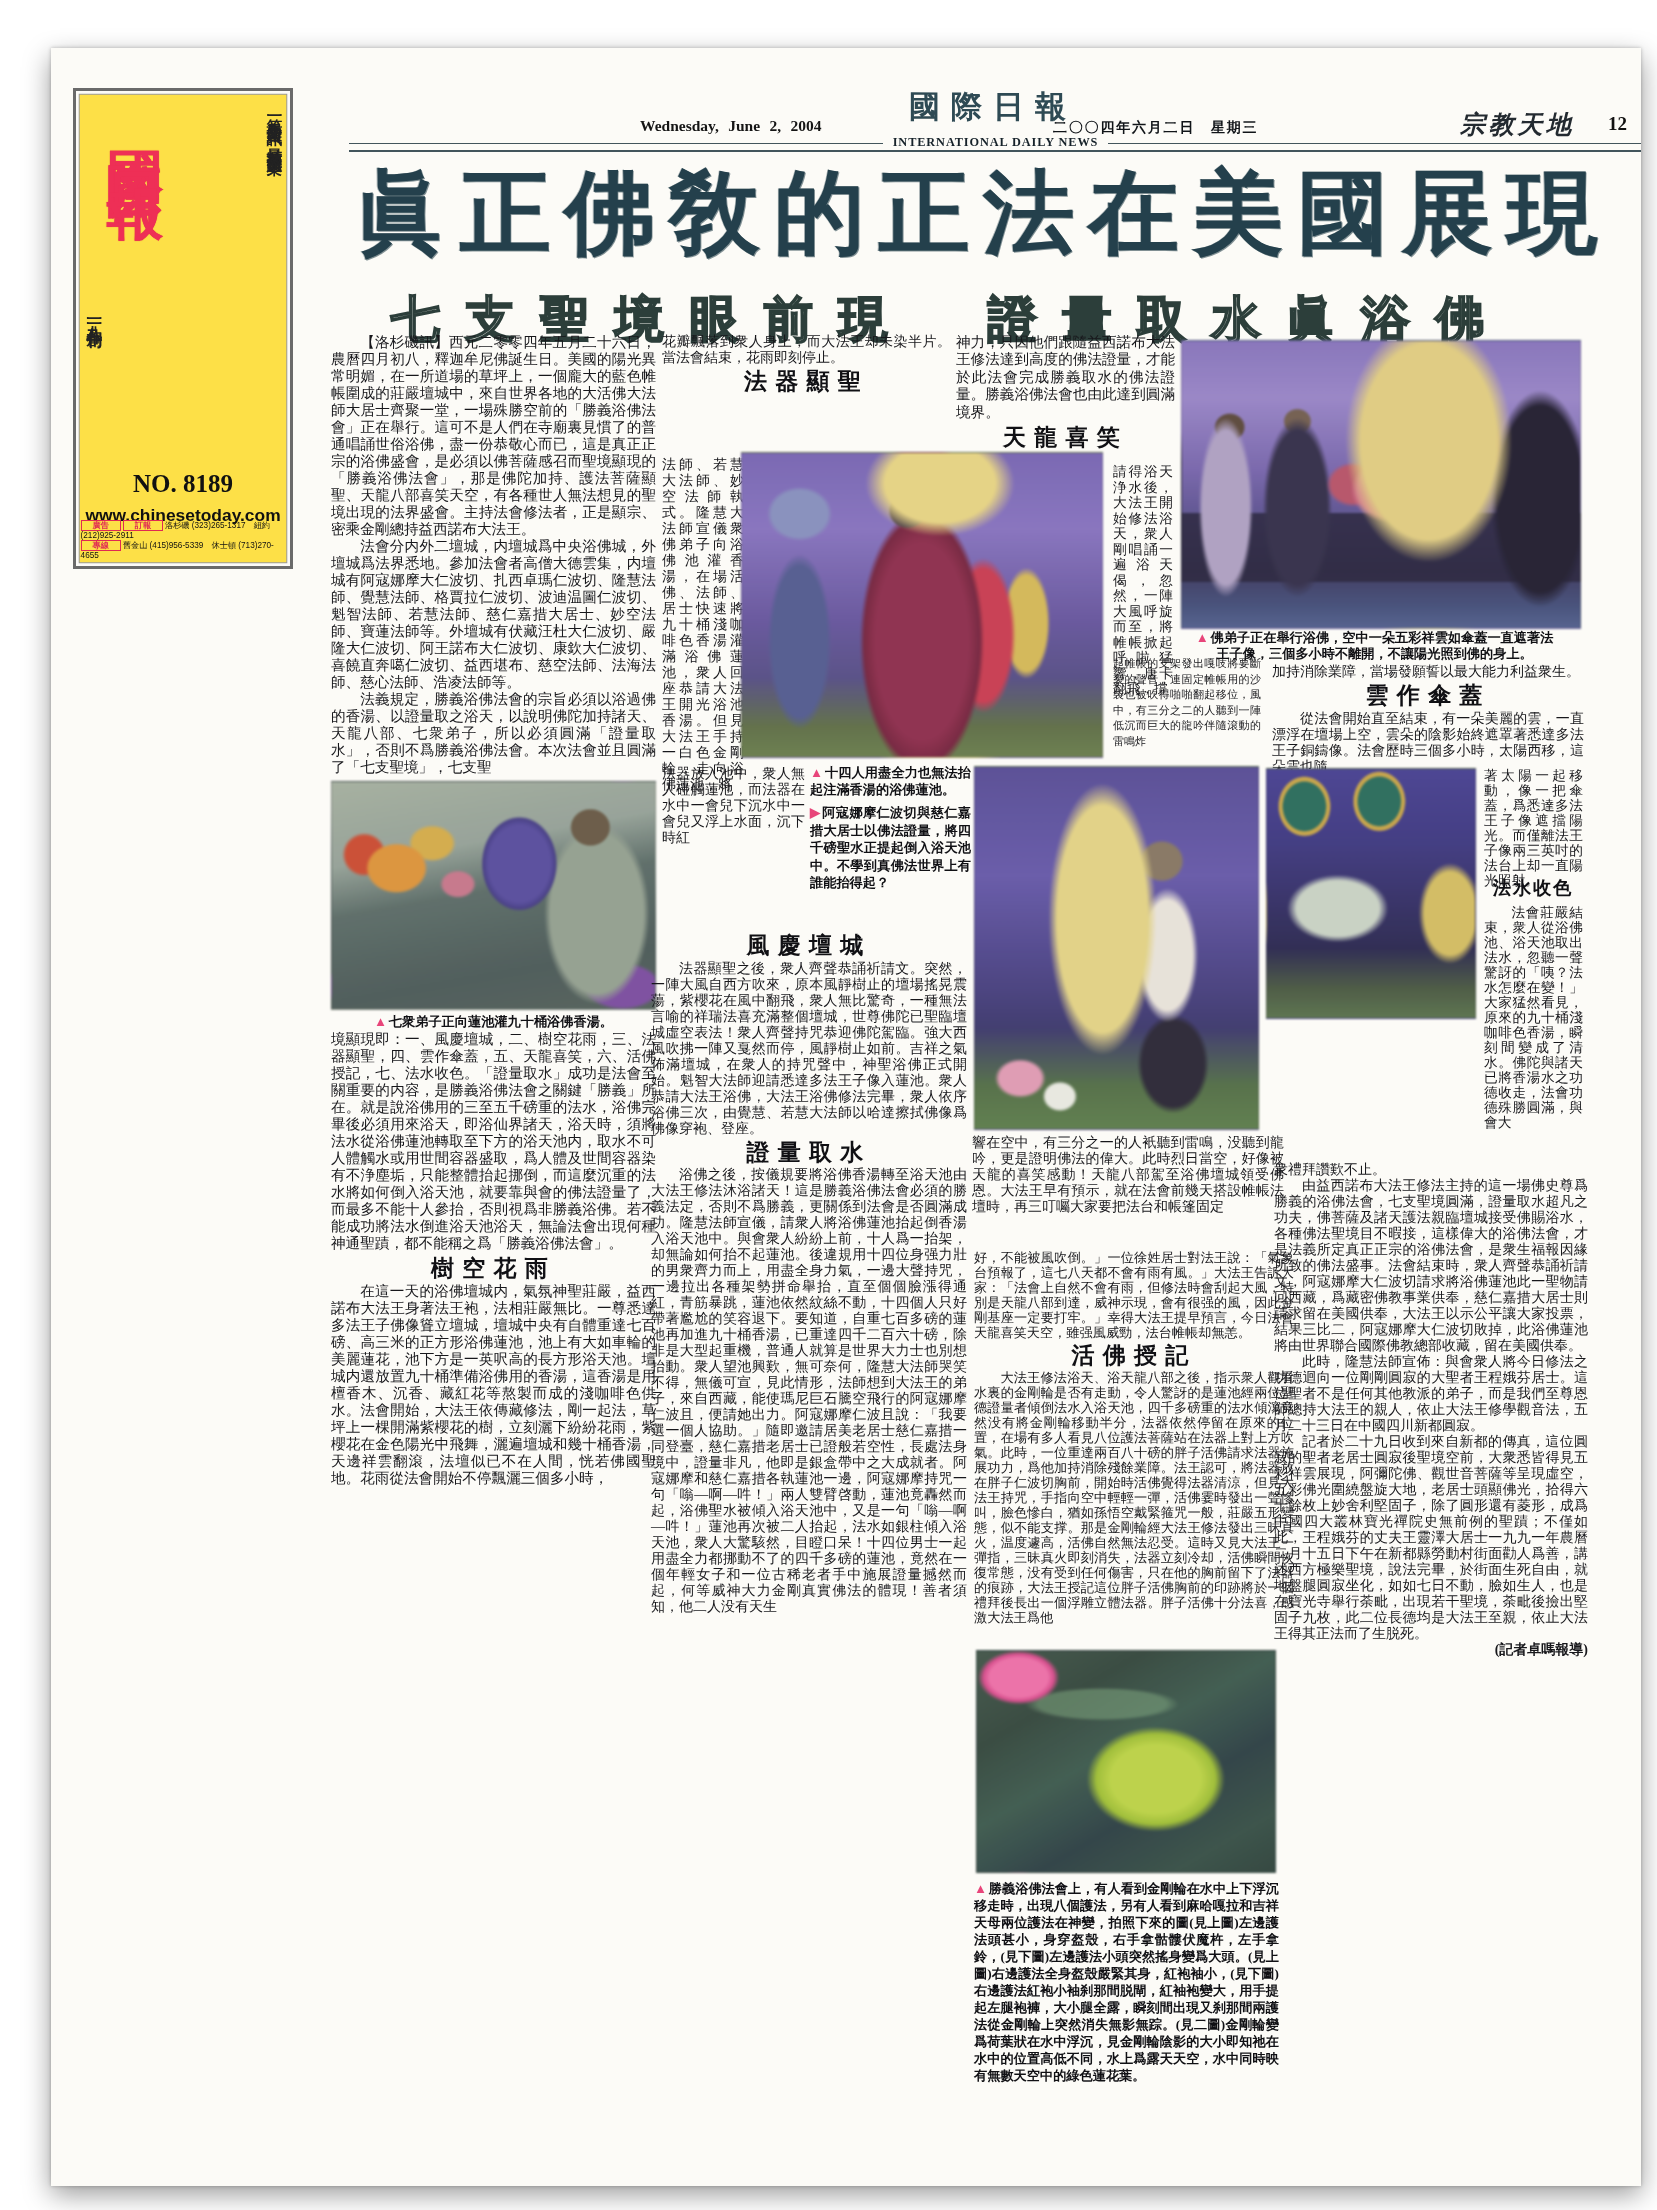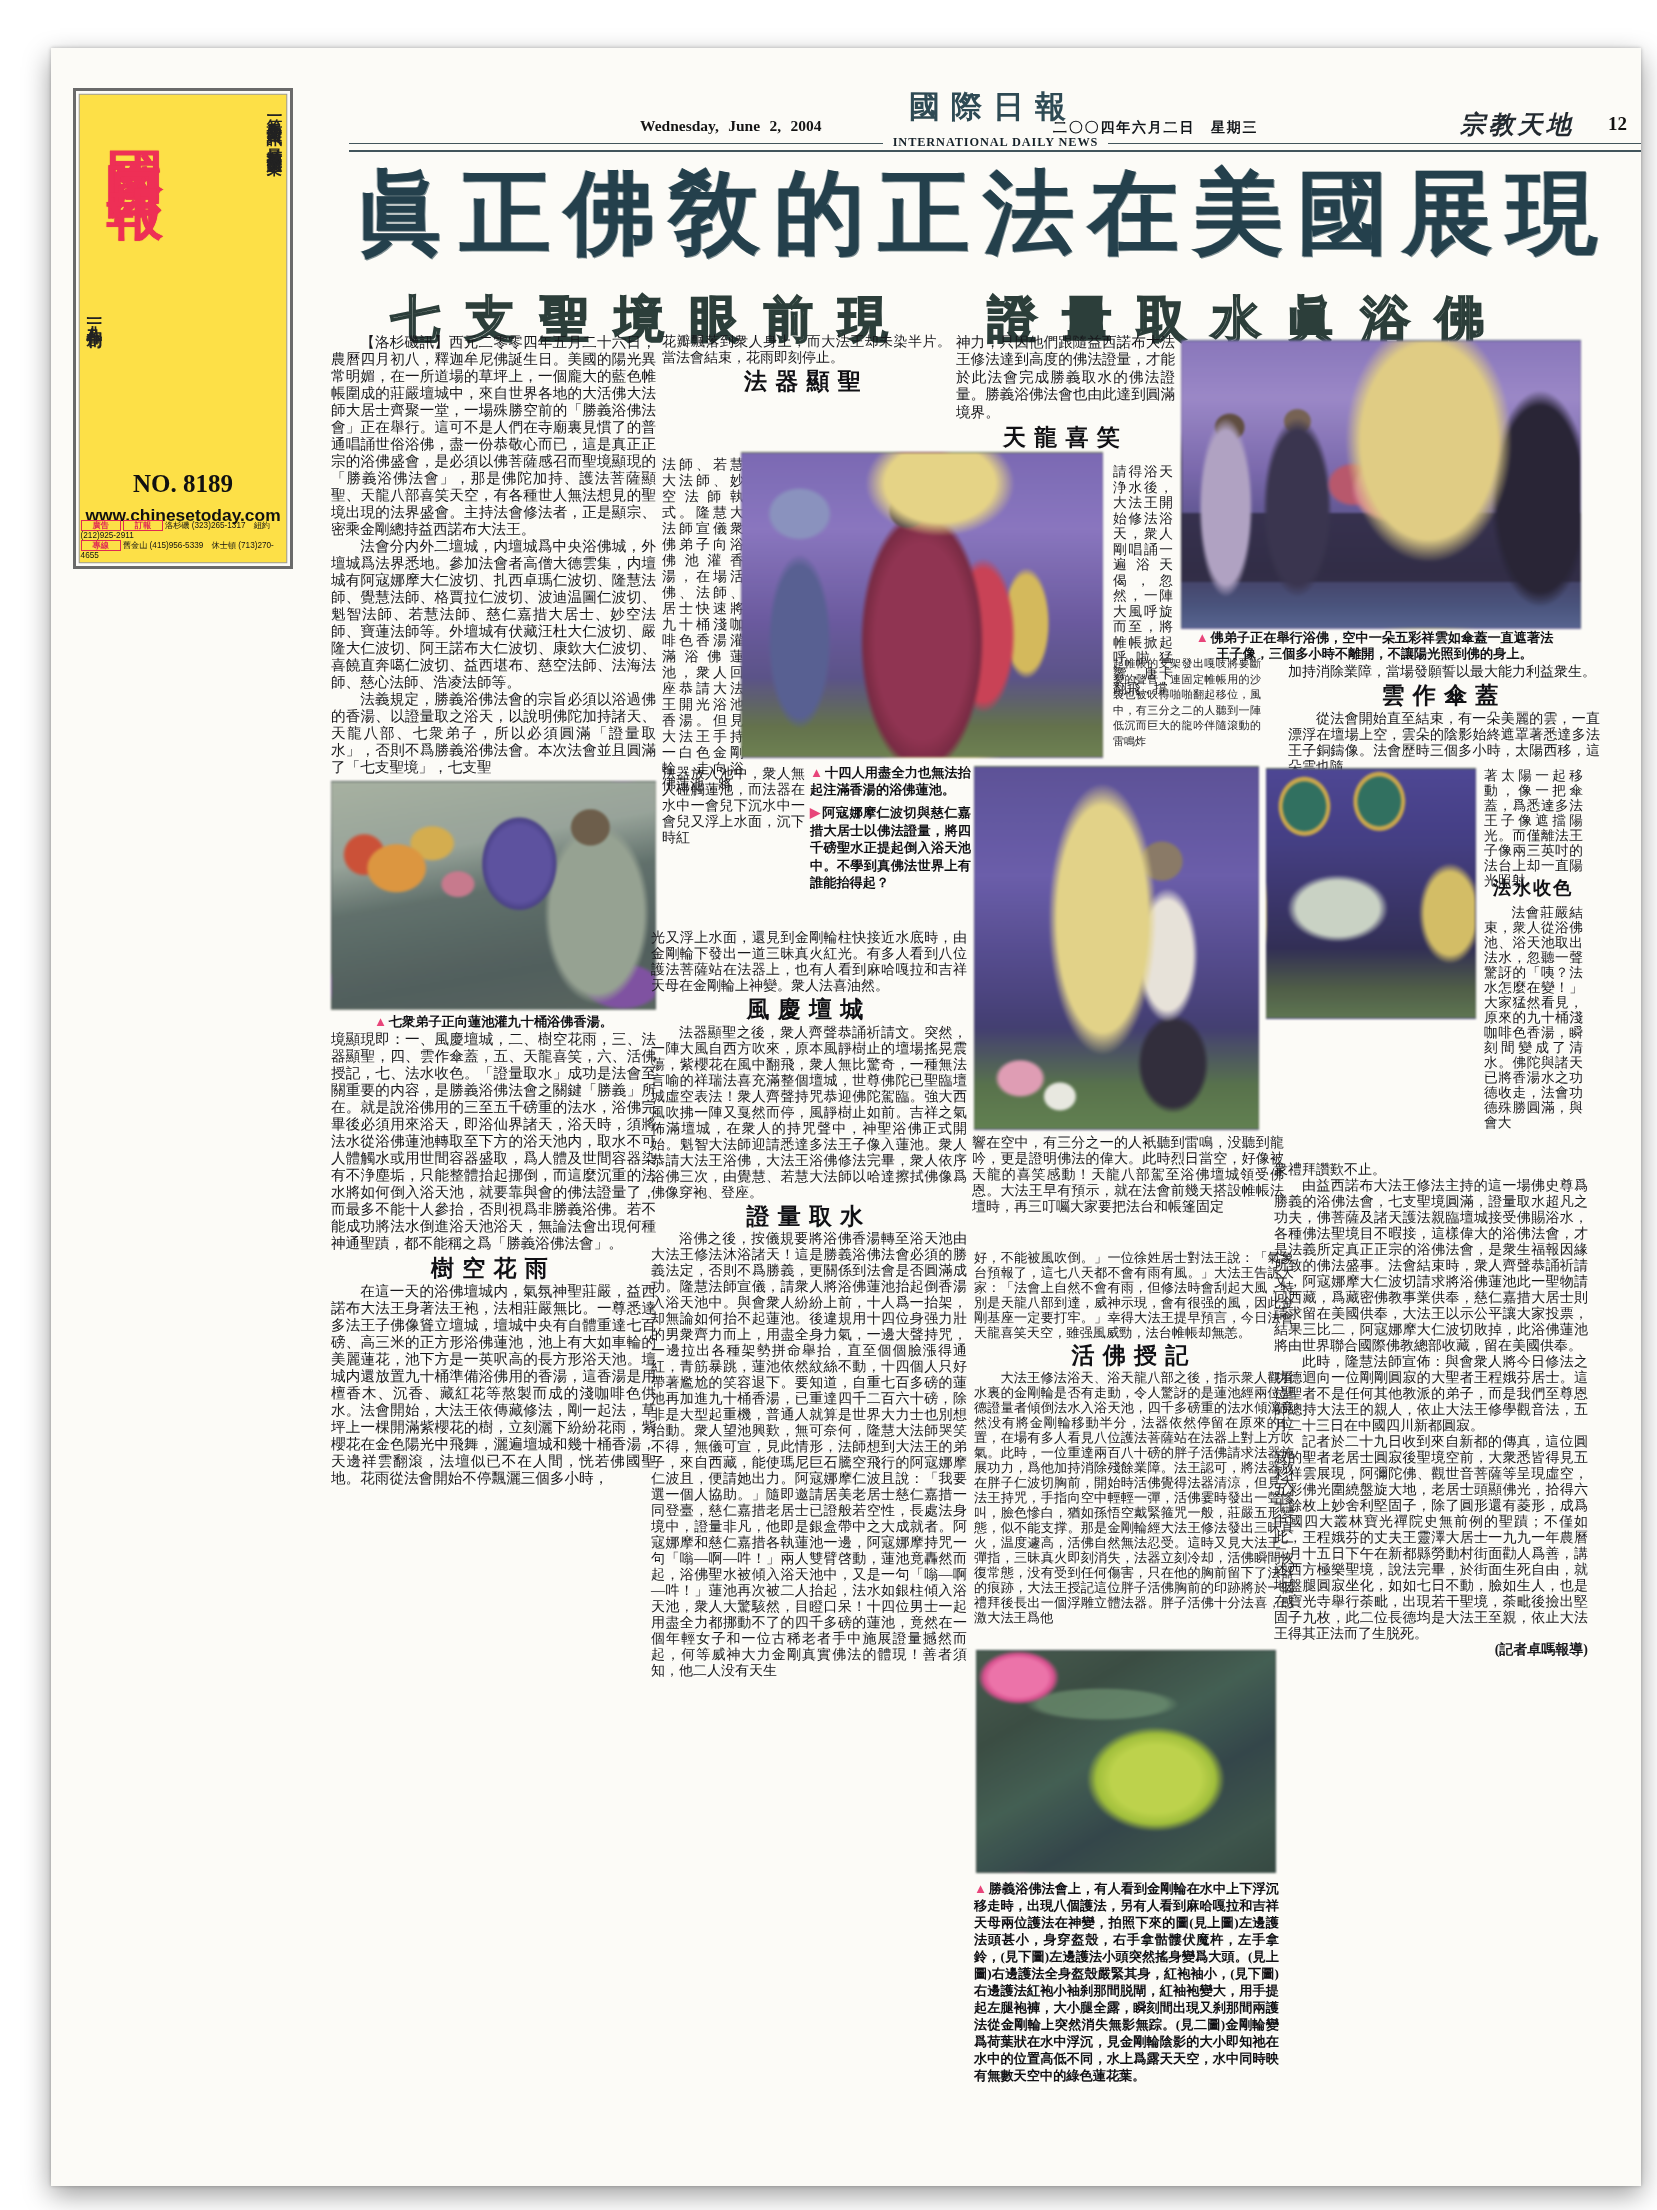--- a/index.html
+++ b/index.html
@@ -121,21 +121,20 @@
     radial-gradient(48px 114px at 67% 60%, #c93f53 0 58%, rgba(201,63,83,0) 68%),
     radial-gradient(35px 82px at 79% 56%, #d9bd5e 0 58%, rgba(217,189,94,0) 68%),
     linear-gradient(180deg, #7a68b4 0%, #8a76c0 25%, #69589e 55%, #585086 74%, #62714a 90%, #6d8050 100%);"></div>
 
 <div class="abs" style="left:810px;top:764px;width:161px;">
   <p class="cont cap" style="margin:0;"><span class="mk">▲</span><span>十四人用盡全力也無法抬起注滿香湯的浴佛蓮池。</span></p>
   <p class="cont cap" style="margin:5.5px 0 0;"><span class="mk">▶</span><span>阿寇娜摩仁波切與慈仁嘉措大居士以佛法證量，將四千磅聖水正提起倒入浴天池中。不學到真佛法世界上有誰能抬得起？</span></p>
 </div>
 
 <div class="abs txt" style="left:651px;top:930px;width:316px;">
-  <p class="cont">光又浮上水面，還見到金剛輪柱快接近水底時，由金剛輪下發出一道三昧真火紅光。有多人看到八位護法菩薩站在法器上，也有人看到麻哈嘎拉和吉祥天母在金剛輪上神變。衆人法喜油然。</p>
   <h3 class="sec">風慶壇城</h3>
   <p>法器顯聖之後，衆人齊聲恭誦祈請文。突然，一陣大風自西方吹來，原本風靜樹止的壇場搖晃震蕩，紫櫻花在風中翻飛，衆人無比驚奇，一種無法言喻的祥瑞法喜充滿整個壇城，世尊佛陀已聖臨壇城虛空表法！衆人齊聲持咒恭迎佛陀駕臨。強大西風吹拂一陣又戛然而停，風靜樹止如前。吉祥之氣佈滿壇城，在衆人的持咒聲中，神聖浴佛正式開始。魁智大法師迎請悉達多法王子像入蓮池。衆人恭請大法王浴佛，大法王浴佛修法完畢，衆人依序浴佛三次，由覺慧、若慧大法師以哈達擦拭佛像爲佛像穿袍、登座。</p>
   <h3 class="sec">證量取水</h3>
   <p>浴佛之後，按儀規要將浴佛香湯轉至浴天池由大法王修法沐浴諸天！這是勝義浴佛法會必須的勝義法定，否則不爲勝義，更關係到法會是否圓滿成功。隆慧法師宣儀，請衆人將浴佛蓮池抬起倒香湯入浴天池中。與會衆人紛紛上前，十人爲一抬架，却無論如何抬不起蓮池。後違規用十四位身强力壯的男衆齊力而上，用盡全身力氣，一邊大聲持咒，一邊拉出各種架勢拼命舉抬，直至個個臉漲得通紅，青筋暴跳，蓮池依然紋絲不動，十四個人只好帶著尷尬的笑容退下。要知道，自重七百多磅的蓮池再加進九十桶香湯，已重達四千二百六十磅，除非是大型起重機，普通人就算是世界大力士也別想抬動。衆人望池興歎，無可奈何，隆慧大法師哭笑不得，無儀可宣，見此情形，法師想到大法王的弟子，來自西藏，能使瑪尼巨石騰空飛行的阿寇娜摩仁波且，便請她出力。阿寇娜摩仁波且說：「我要選一個人協助。」隨即邀請居美老居士慈仁嘉措一同登臺，慈仁嘉措老居士已證般若空性，長處法身境中，證量非凡，他即是銀盒帶中之大成就者。阿寇娜摩和慈仁嘉措各執蓮池一邊，阿寇娜摩持咒一句「嗡—啊—吽！」兩人雙臂啓動，蓮池竟轟然而起，浴佛聖水被傾入浴天池中，又是一句「嗡—啊—吽！」蓮池再次被二人抬起，法水如銀柱傾入浴天池，衆人大驚駭然，目瞪口呆！十四位男士一起用盡全力都挪動不了的四千多磅的蓮池，竟然在一個年輕女子和一位古稀老者手中施展證量撼然而起，何等威神大力金剛真實佛法的體現！善者須知，他二人没有天生</p>
 </div>
 
 <div class="abs txt" style="left:956px;top:334px;width:219px;font-size:14.6px;line-height:17.4px;">
   <p class="cont">神力，只因他們跟隨益西諾布大法王修法達到高度的佛法證量，才能於此法會完成勝義取水的佛法證量。勝義浴佛法會也由此達到圓滿境界。</p>
   <h3 class="sec">天龍喜笑</h3>
 </div>
@@ -188,21 +187,21 @@
     radial-gradient(51px 132px at 29% 58%, #35304a 0 58%, rgba(53,48,74,0) 68%),
     radial-gradient(20px 18.3px at 29% 28%, #746052 0 62%, rgba(116,96,82,0) 72%),
     radial-gradient(48px 69px at 72% 36%, #d2813c 0 58%, rgba(210,129,60,0) 68%),
     radial-gradient(71px 155px at 90% 55%, #221e30 0 60%, rgba(34,30,48,0) 70%),
     linear-gradient(0deg, rgba(40,36,60,0) 0 16%, rgba(40,36,60,.85) 16% 40%, rgba(40,36,60,0) 40%),
     linear-gradient(180deg, #8a77bd 0%, #9c89c9 20%, #7a68ad 45%, #5d538f 62%, #3f3a60 80%, #46507a 92%, #55628e 100%);"></div>
 <div class="abs cap center" style="left:1190px;top:630px;width:369px;line-height:16.4px;">
   <span class="mk">▲</span><span>佛弟子正在舉行浴佛，空中一朵五彩祥雲如傘蓋一直遮著法王子像，三個多小時不離開，不讓陽光照到佛的身上。</span>
 </div>
 
-<div class="abs txt" style="left:1272px;top:664px;width:312px;margin-left:16px;">
+<div class="abs txt" style="left:1272px;top:664px;width:312px;">
   <p class="cont">加持消除業障，當場發願誓以最大能力利益衆生。</p>
   <h3 class="sec">雲作傘蓋</h3>
   <p>從法會開始直至結束，有一朵美麗的雲，一直漂浮在壇場上空，雲朵的陰影始終遮罩著悉達多法王子銅鑄像。法會歷時三個多小時，太陽西移，這朵雲也隨</p>
 </div>
 
 <div class="abs photo" style="left:1266px;top:768px;width:208px;height:249px;
   background:
     radial-gradient(35px 40px at 18% 15%, #2e6e5e 0 60%, #caa84e 64% 72%, rgba(202,168,78,0) 76%),
     radial-gradient(35px 40px at 54% 13%, #2e6e5e 0 60%, #caa84e 64% 72%, rgba(202,168,78,0) 76%),
     radial-gradient(79px 53px at 34% 56%, #cfd8ca 0 52%, rgba(207,216,202,0) 64%),

